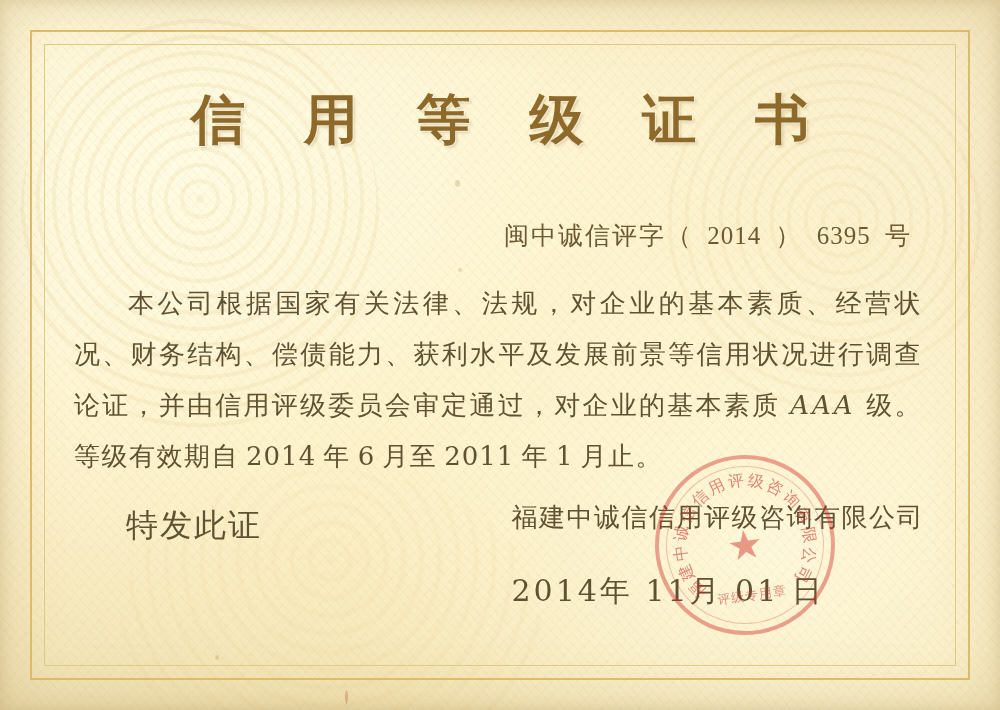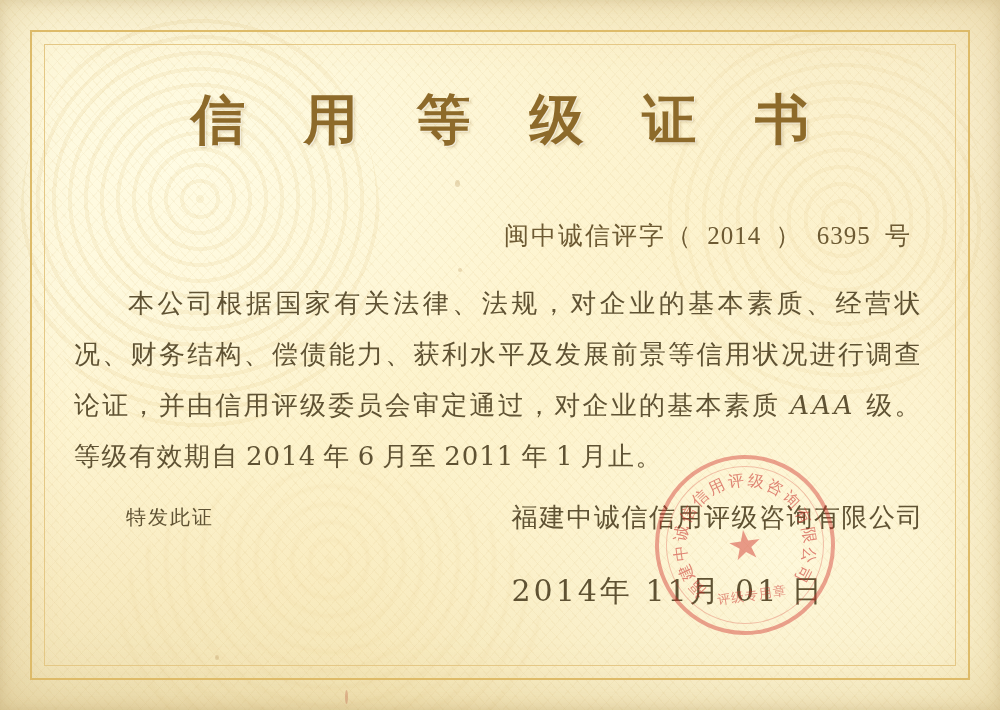--- a/index.html
+++ b/index.html
@@ -117,21 +117,21 @@
     padding: 0 10px;
     letter-spacing: 3px;
     font-weight: normal;
     font-style: italic;
   }
   #body-text .val { padding: 0 7px; letter-spacing: 1px; }
   #closing-line {
     margin-top: 22px;
     padding-left: 66px;
     font-family: Liberation Mono, monospace;
-    font-size: 20px;
+    font-size: 32px;
     color: #5f5233;
     letter-spacing: 2px;
   }
   #signature-block {
     position: absolute;
     right: 16px;
     bottom: 40px;
     text-align: left;
     font-family: "DejaVu Serif", serif;
     color: #5f5233;

